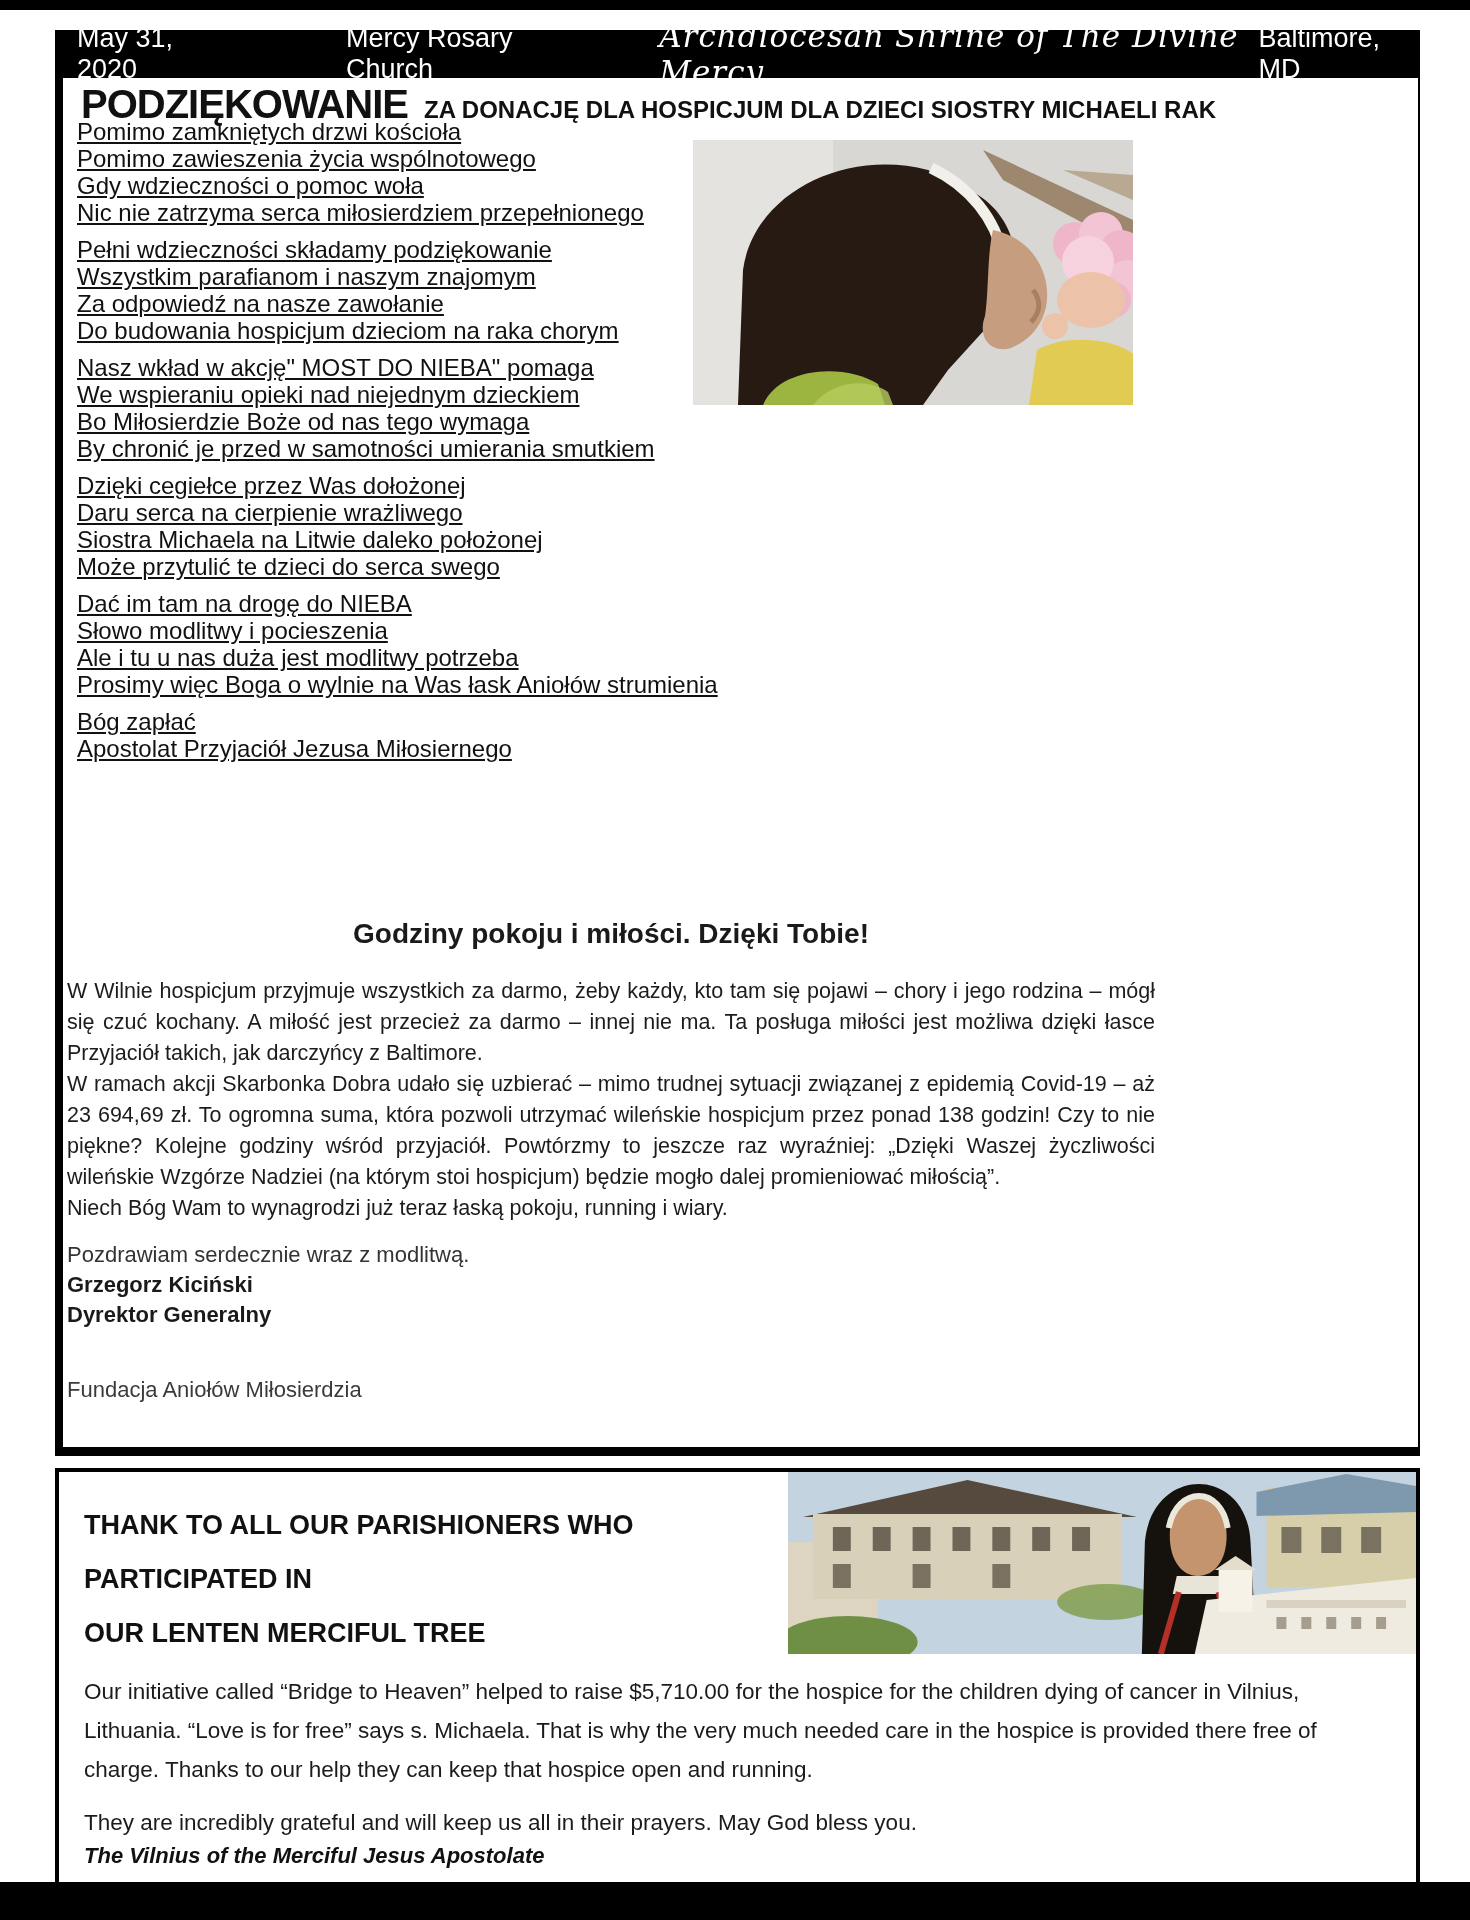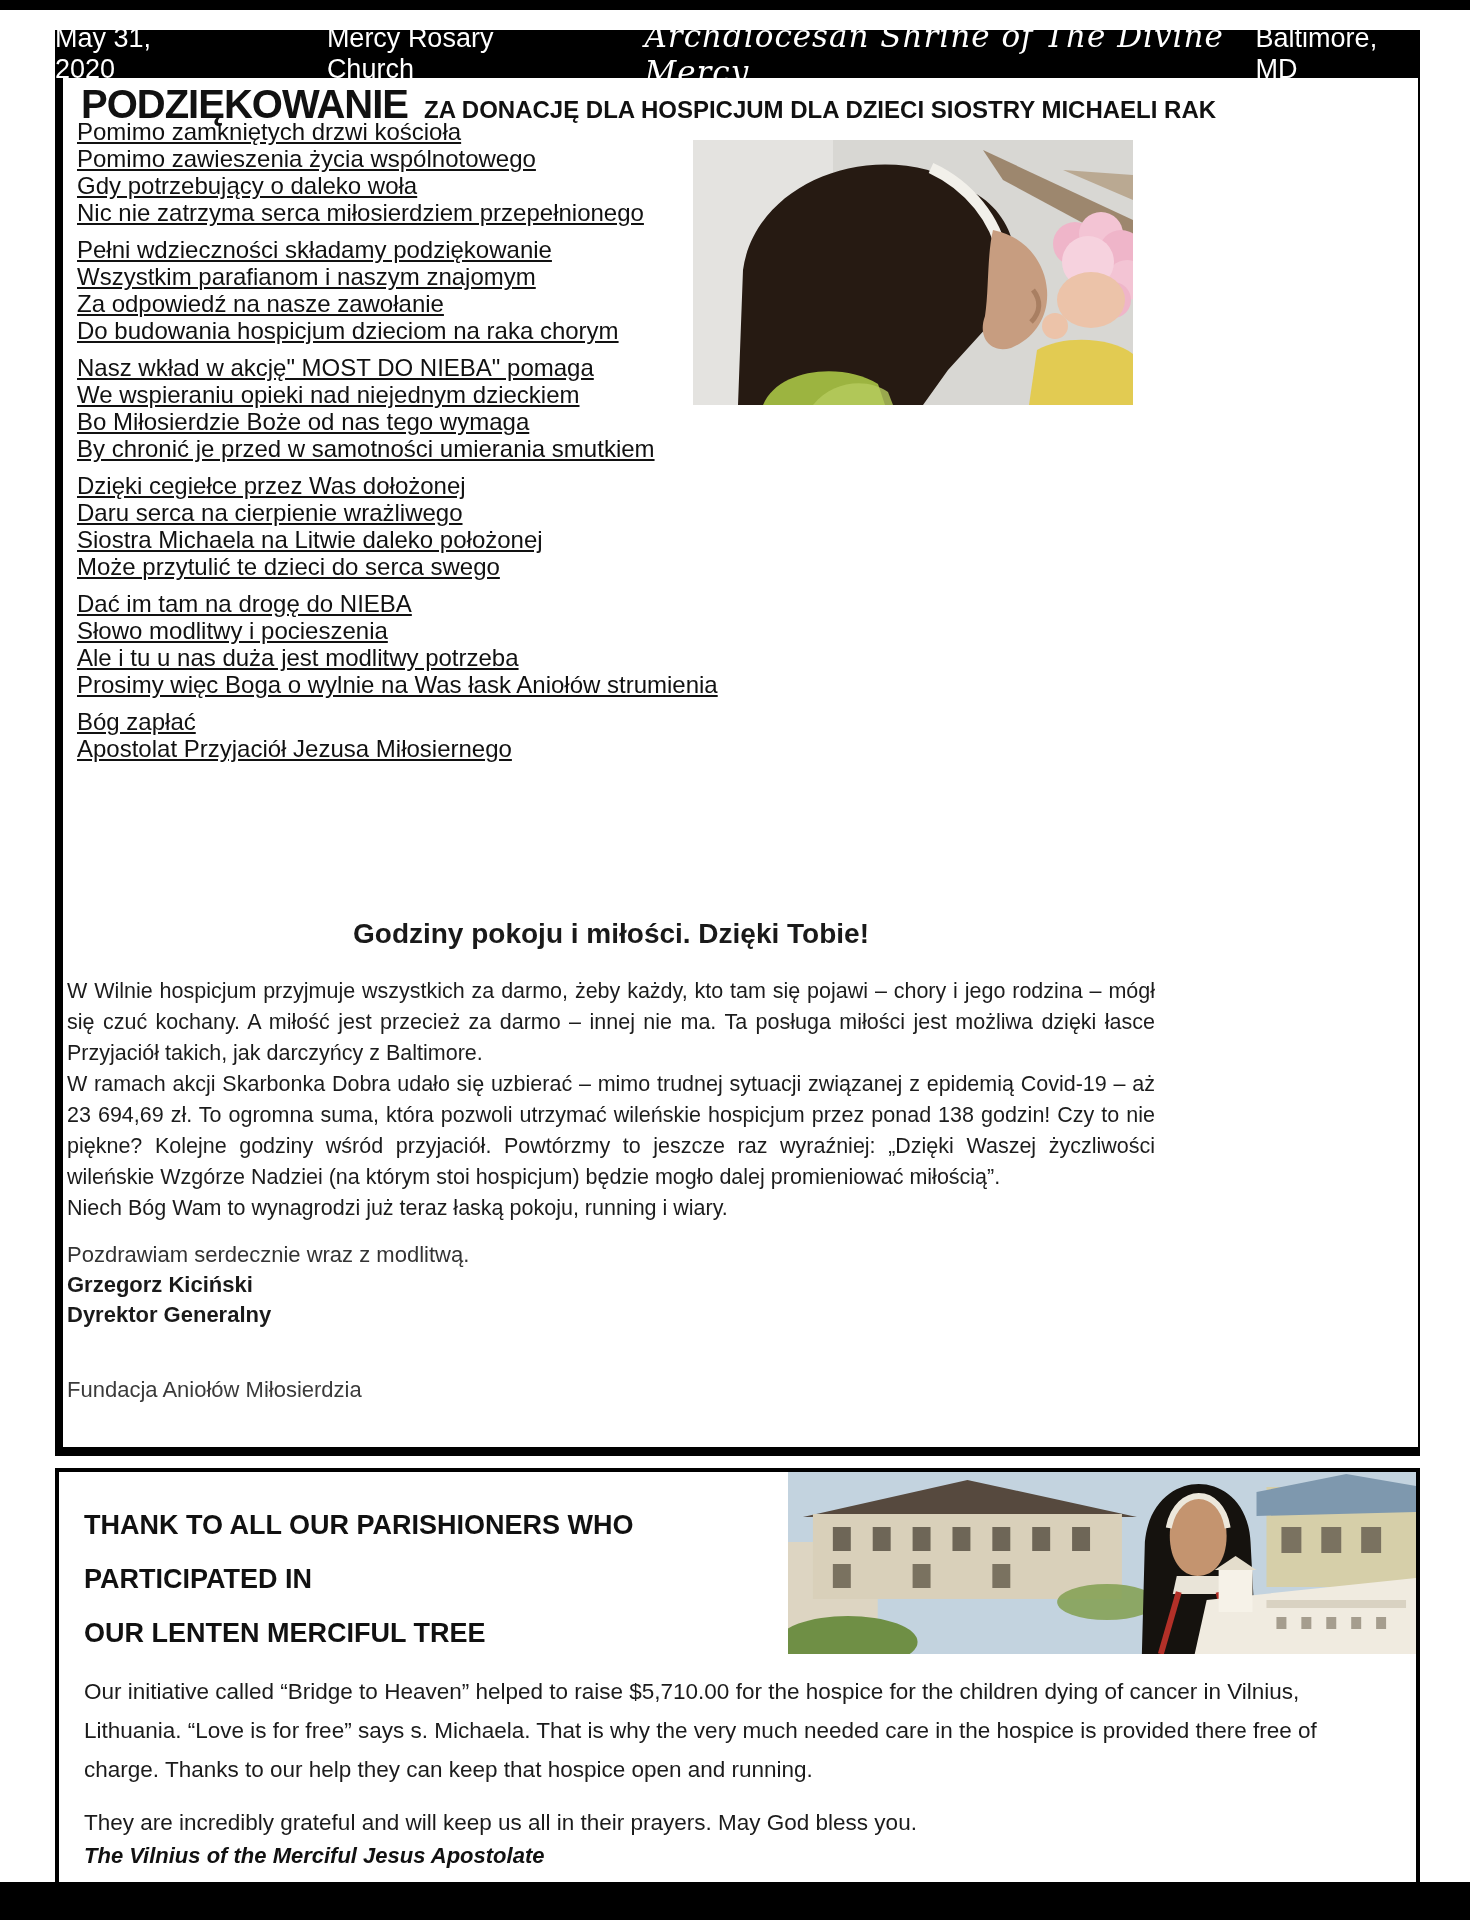--- a/index.html
+++ b/index.html
@@ -3,21 +3,21 @@
 <meta charset="utf-8">
 <style>
   html,body{margin:0;padding:0;background:#ffffff;}
   .page{position:relative;width:1470px;height:1920px;background:#ffffff;overflow:hidden;
         font-family:"Liberation Sans",sans-serif;color:#111;}
   .top-strip{position:absolute;left:0;top:0;width:1470px;height:10px;background:#000;}
   .bottom-bar{position:absolute;left:0;top:1882px;width:1470px;height:38px;background:#000;}
 
   .header-band{position:absolute;left:55px;top:30px;width:1365px;height:48px;background:#000;
                color:#fff;display:flex;align-items:center;}
-  .hdr-date{font-size:27px;}
+  .hdr-date{margin-left:22px;font-size:27px;}
   .hdr-church{margin-left:128px;font-size:27px;}
   .hdr-shrine{margin-left:88px;font-family:"DejaVu Serif",serif;font-style:italic;font-size:31px;letter-spacing:1px;}
   .hdr-loc{margin-left:auto;margin-right:14px;font-size:27px;}
 
   .box1{position:absolute;left:55px;top:78px;width:1365px;height:1378px;box-sizing:border-box;
         border-left:8px solid #000;border-right:2px solid #000;border-bottom:9px solid #000;background:#fff;}
   .title-row{position:absolute;left:18px;top:4px;white-space:nowrap;}
   .title-big{font-size:40px;font-weight:bold;letter-spacing:-1px;}
   .title-small{font-size:24px;font-weight:bold;margin-left:16px;}
 
@@ -62,21 +62,21 @@
   <div class="box1">
 
     <div class="title-row">
       <span class="title-big">PODZIĘKOWANIE</span><span class="title-small">ZA DONACJĘ  DLA HOSPICJUM DLA DZIECI SIOSTRY MICHAELI RAK</span>
     </div>
 
     <div class="poem">
       <div class="stanza">
         <div class="poem-line">Pomimo zamkniętych drzwi kościoła</div>
         <div class="poem-line">Pomimo zawieszenia życia wspólnotowego</div>
-        <div class="poem-line">Gdy potrzebujący  o daleko woła</div>
+        <div class="poem-line">Gdy wdzieczności  o pomoc woła</div>
         <div class="poem-line">Nic nie zatrzyma serca miłosierdziem przepełnionego</div>
       </div>
       <div class="stanza">
         <div class="poem-line">Pełni wdzieczności składamy podziękowanie</div>
         <div class="poem-line">Wszystkim parafianom i naszym znajomym</div>
         <div class="poem-line">Za odpowiedź na nasze zawołanie</div>
         <div class="poem-line">Do budowania hospicjum dzieciom na raka chorym</div>
       </div>
       <div class="stanza">
         <div class="poem-line">Nasz wkład w akcję" MOST DO NIEBA" pomaga</div>

